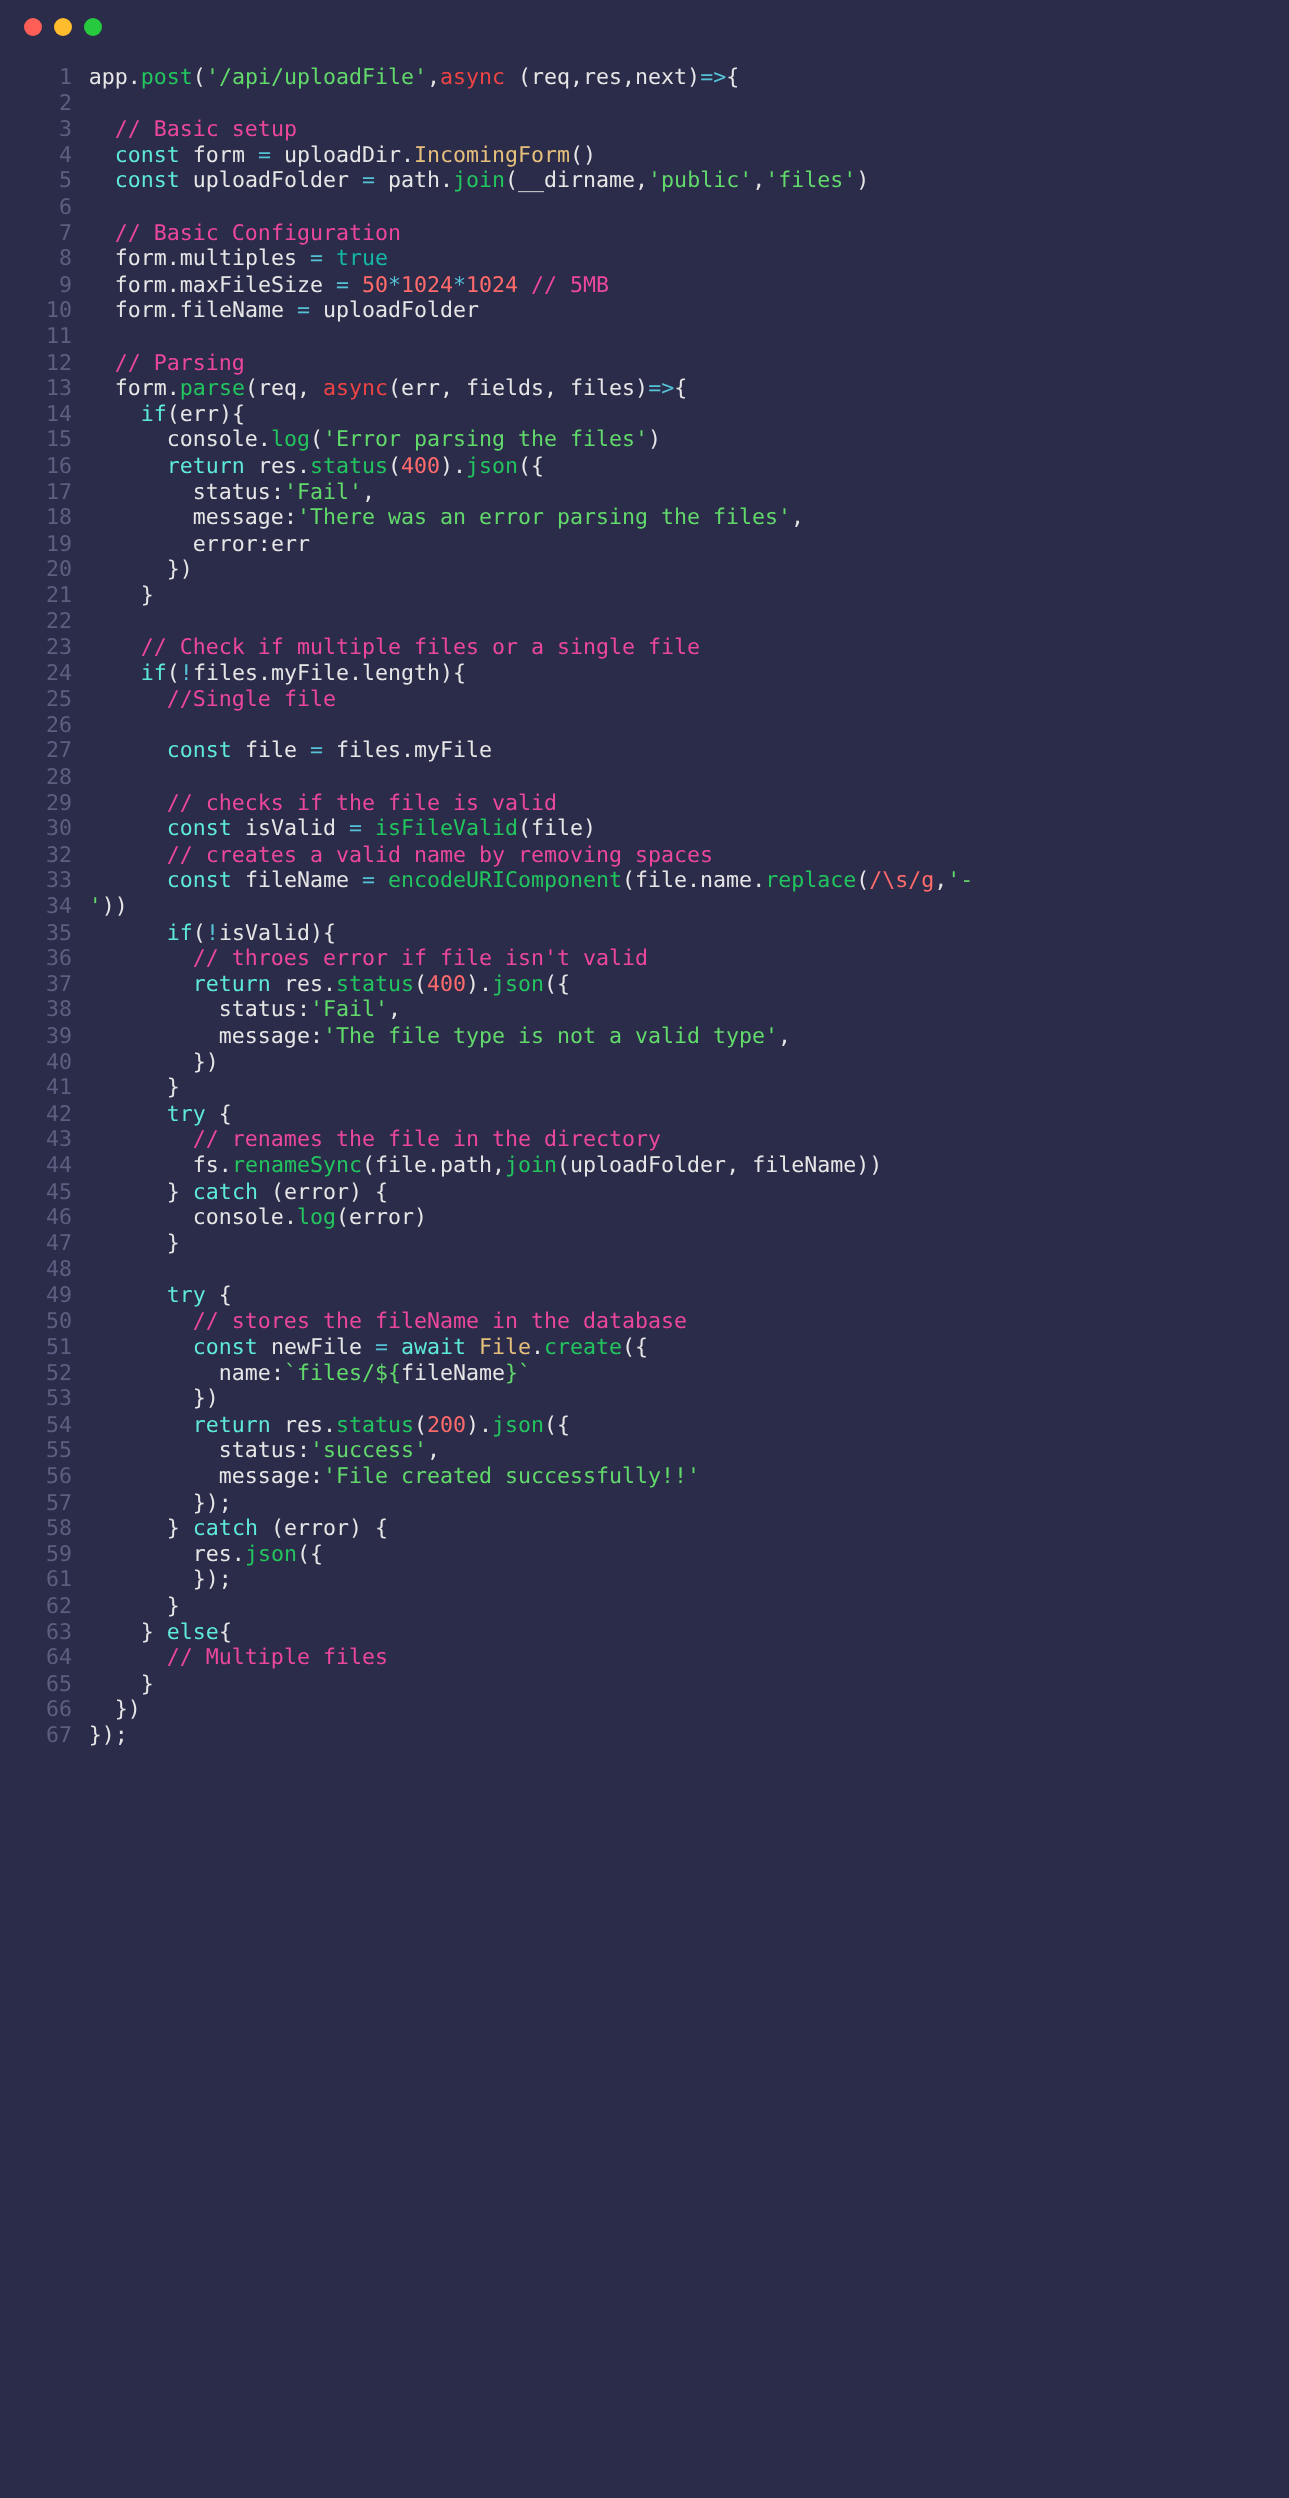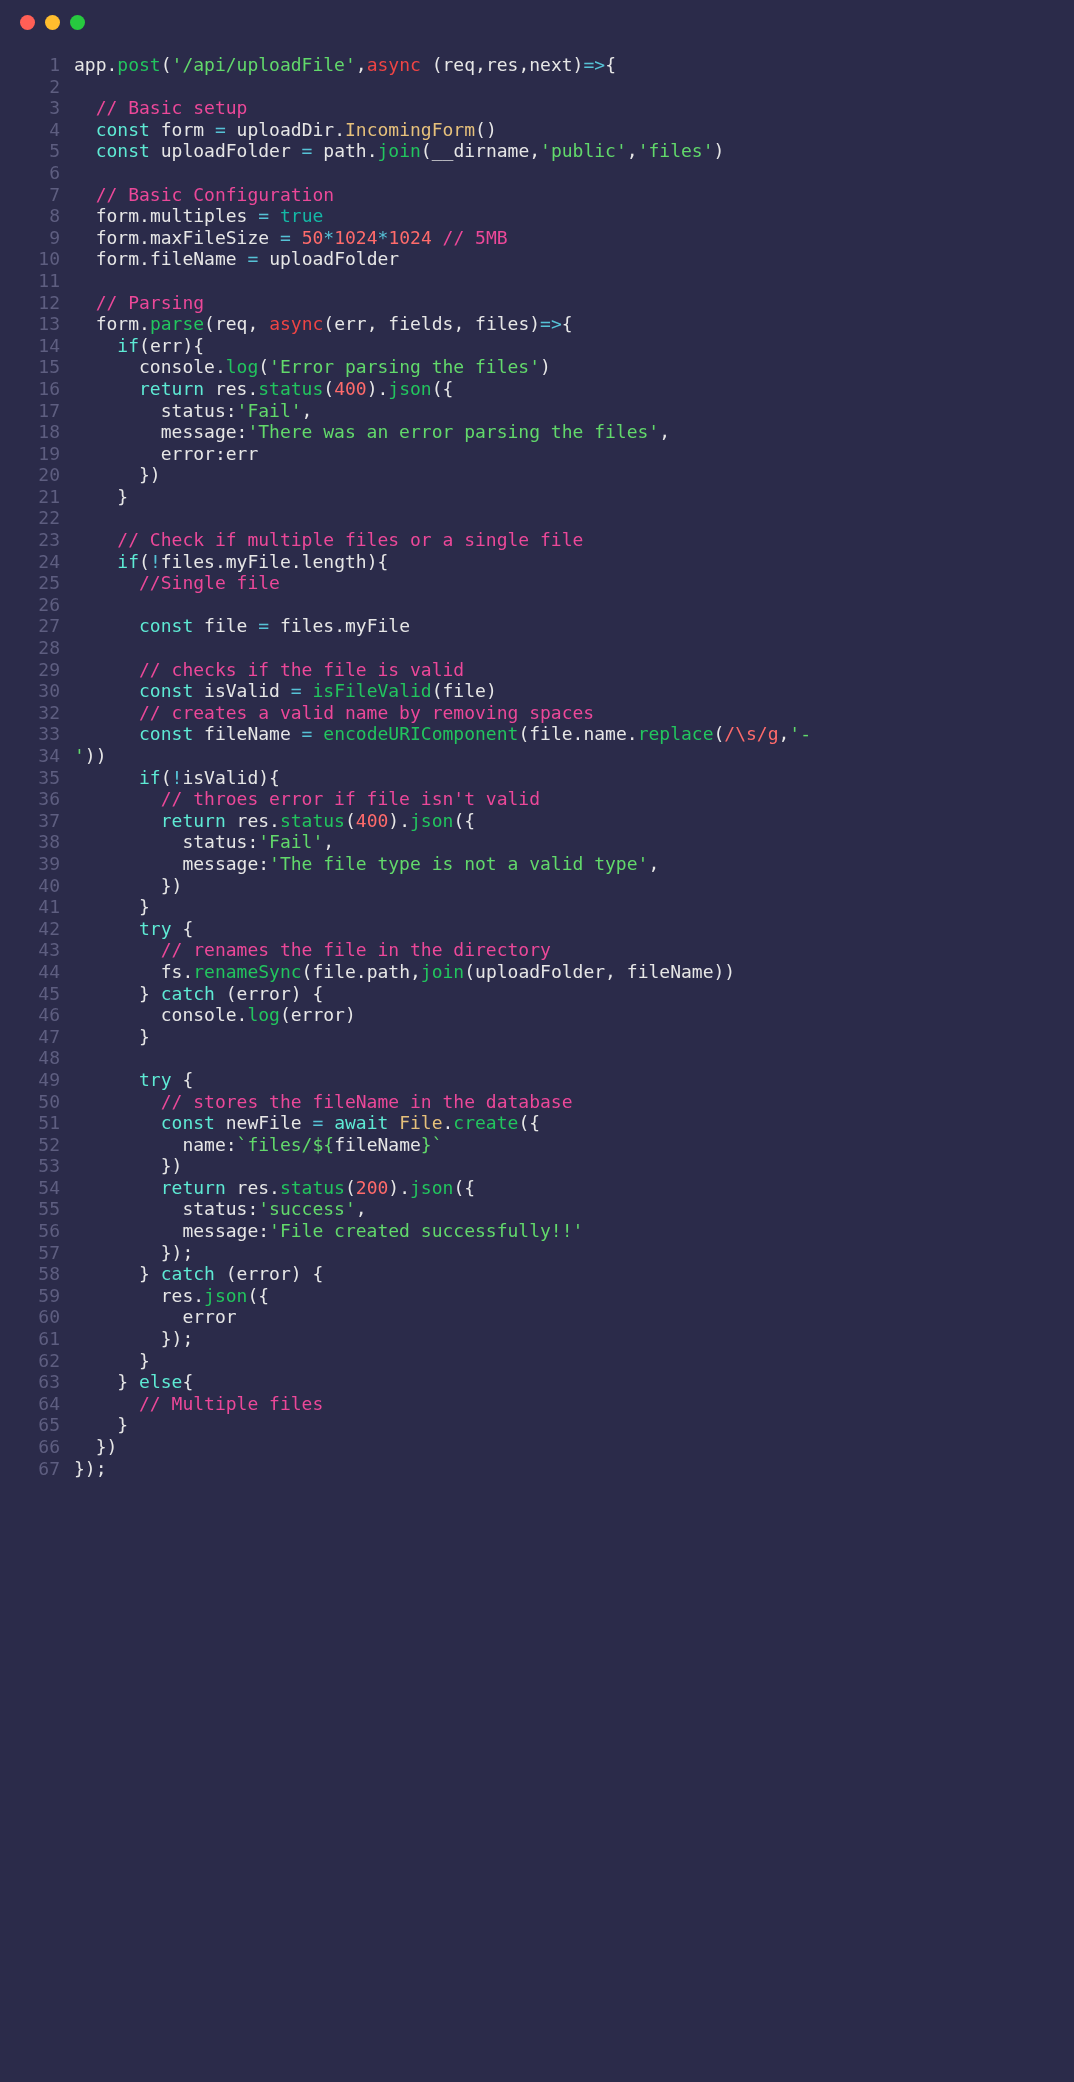--- a/index.html
+++ b/index.html
@@ -110,21 +110,20 @@
       <div class="line"><div class="gutter">50</div><div class="code">        <span class="c-cmt">// stores the fileName in the database</span></div></div>
       <div class="line"><div class="gutter">51</div><div class="code">        <span class="c-kw">const</span> <span class="c-obj">newFile</span> <span class="c-op">=</span> <span class="c-kw">await</span> <span class="c-type">File</span><span class="c-punc">.</span><span class="c-fn">create</span><span class="c-punc">({</span></div></div>
       <div class="line"><div class="gutter">52</div><div class="code">          <span class="c-obj">name</span><span class="c-punc">:</span><span class="c-str">`files/${</span><span class="c-obj">fileName</span><span class="c-str">}`</span></div></div>
       <div class="line"><div class="gutter">53</div><div class="code">        <span class="c-punc">})</span></div></div>
       <div class="line"><div class="gutter">54</div><div class="code">        <span class="c-kw">return</span> <span class="c-obj">res</span><span class="c-punc">.</span><span class="c-fn">status</span><span class="c-punc">(</span><span class="c-num">200</span><span class="c-punc">).</span><span class="c-fn">json</span><span class="c-punc">({</span></div></div>
       <div class="line"><div class="gutter">55</div><div class="code">          <span class="c-obj">status</span><span class="c-punc">:</span><span class="c-str">'success'</span><span class="c-punc">,</span></div></div>
       <div class="line"><div class="gutter">56</div><div class="code">          <span class="c-obj">message</span><span class="c-punc">:</span><span class="c-str">'File created successfully!!'</span></div></div>
       <div class="line"><div class="gutter">57</div><div class="code">        <span class="c-punc">});</span></div></div>
       <div class="line"><div class="gutter">58</div><div class="code">      <span class="c-punc">}</span> <span class="c-kw">catch</span> <span class="c-punc">(</span><span class="c-obj">error</span><span class="c-punc">) {</span></div></div>
       <div class="line"><div class="gutter">59</div><div class="code">        <span class="c-obj">res</span><span class="c-punc">.</span><span class="c-fn">json</span><span class="c-punc">({</span></div></div>
-      <div class="line"><div class="gutter">60</div><div class="code">          <span class="c-obj">error</span></div></div>
       <div class="line"><div class="gutter">61</div><div class="code">        <span class="c-punc">});</span></div></div>
       <div class="line"><div class="gutter">62</div><div class="code">      <span class="c-punc">}</span></div></div>
       <div class="line"><div class="gutter">63</div><div class="code">    <span class="c-punc">}</span> <span class="c-kw">else</span><span class="c-punc">{</span></div></div>
       <div class="line"><div class="gutter">64</div><div class="code">      <span class="c-cmt">// Multiple files</span></div></div>
       <div class="line"><div class="gutter">65</div><div class="code">    <span class="c-punc">}</span></div></div>
       <div class="line"><div class="gutter">66</div><div class="code">  <span class="c-punc">})</span></div></div>
       <div class="line"><div class="gutter">67</div><div class="code"><span class="c-punc">});</span></div></div>
     </div>
 </div>
 

